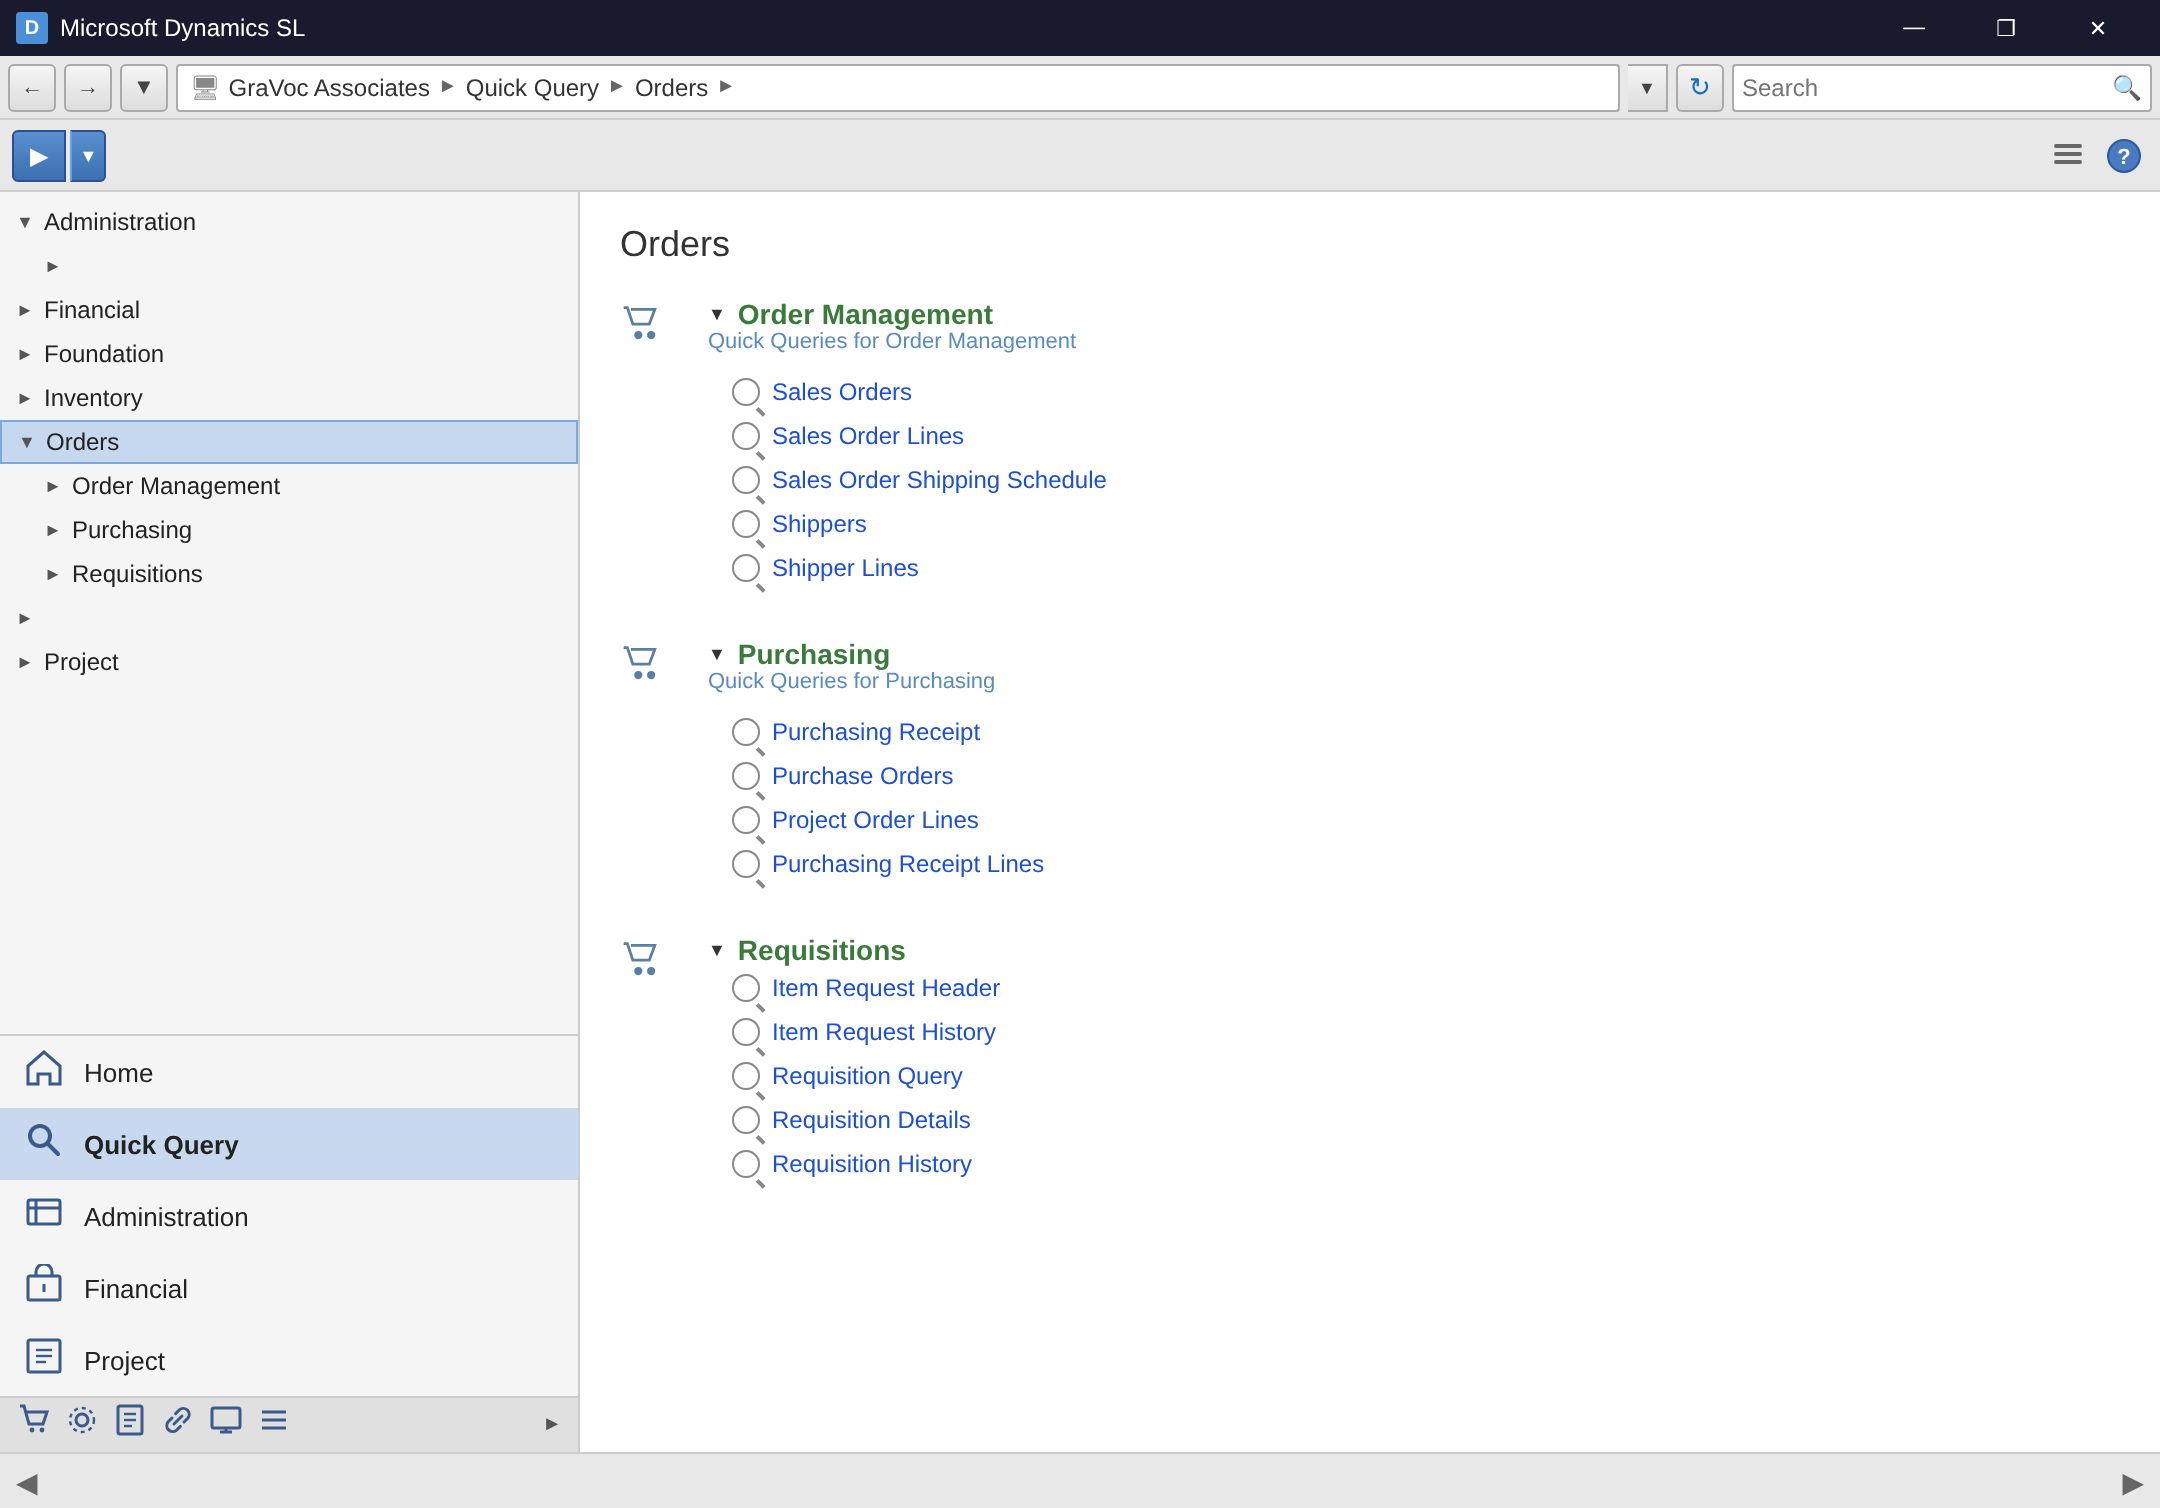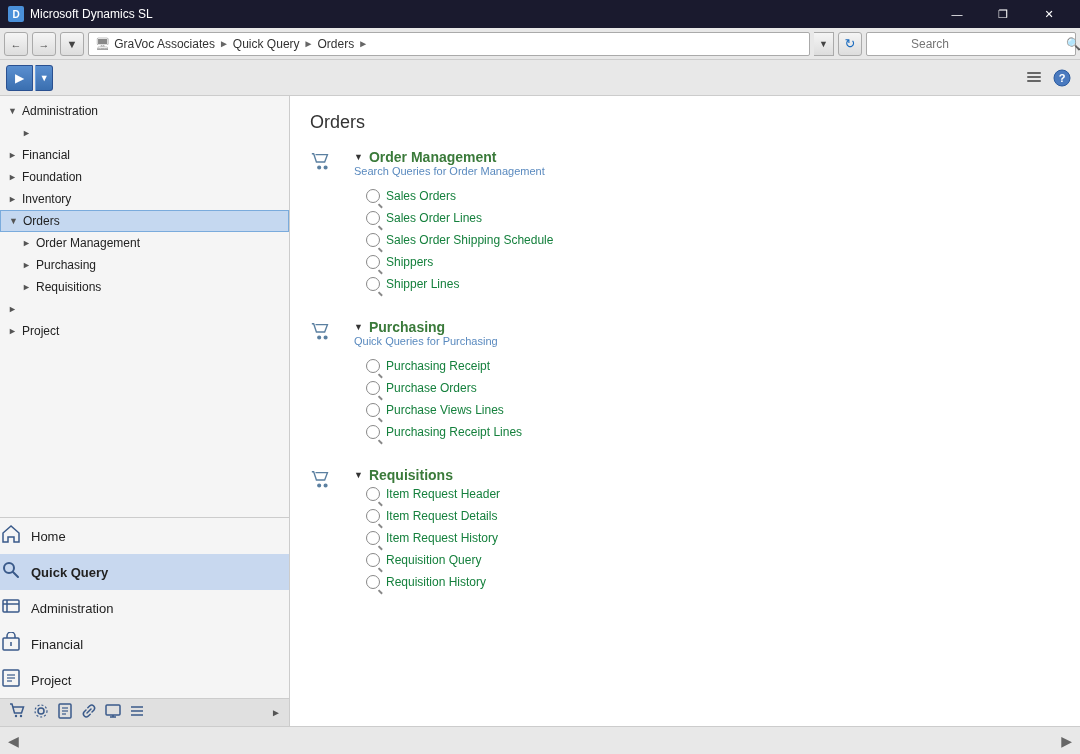--- a/index.html
+++ b/index.html
@@ -84,21 +84,20 @@
       border: 1px solid #aaa;
       border-radius: 2px;
       background: white;
       display: flex;
       align-items: center;
       padding: 0 4px;
     }
     .search-box input {
       border: none; outline: none; flex: 1; font-size: 12px; color: #c2410c;
       background: transparent;
-      margin-left: 40px;
     }
     .search-box .search-icon-btn {
       color: #888; font-size: 12px; cursor: pointer;
     }
 
     
     #toolbar {
       background: #e8e8e8;
       height: 36px;
       display: flex;
@@ -173,21 +172,21 @@
     .tree-item.indent1 { padding-left: 22px; }
 
     
     #nav-bottom {
       border-top: 1px solid #ccc;
     }
     .nav-bottom-item {
       display: flex;
       align-items: center;
       height: 36px;
-      padding: 0 1px;
+      padding: 0 12px;
       cursor: pointer;
       font-size: 13px;
       color: #222;
       gap: 10px;
     }
     .nav-bottom-item.active { background: #c8d8ef; font-weight: bold; }
     .nav-bottom-item .nav-icon { font-size: 18px; color: #3a5a8a; }
 
     
     #bottom-icon-bar {
@@ -267,21 +266,21 @@
       margin-bottom: 8px;
     }
     .section-item {
       display: flex;
       align-items: center;
       gap: 6px;
       height: 22px;
       padding-left: 12px;
       cursor: pointer;
       font-size: 12px;
-      color: #15803d;
+      color: #1d4ed8;
     }
     .search-item-icon {
       width: 14px; height: 14px;
       border: 1.5px solid #888;
       border-radius: 50%;
       position: relative;
       flex-shrink: 0;
       display: inline-block;
     }
     .search-item-icon::after {
@@ -505,21 +504,21 @@
           <path d="M2 3h2l3 9h9l3-8H6"></path>
           <circle cx="10" cy="18" r="1.5" fill="#5a7fa0"></circle>
           <circle cx="17" cy="18" r="1.5" fill="#5a7fa0"></circle>
         </svg>
       </div>
       <div class="section-content">
         <div class="section-title">
           <span class="collapse-arrow">▼</span>
           <span>Order Management</span>
         </div>
-        <div class="section-subtitle">Search Queries for Order Management</div>
+        <div class="section-subtitle">Quick Queries for Order Management</div>
         <div class="section-item">
           <span class="search-item-icon"></span>
           <span class="item-text">Sales Orders</span>
         </div>
         <div class="section-item">
           <span class="search-item-icon"></span>
           <span class="item-text">Sales Order Lines</span>
         </div>
         <div class="section-item">
           <span class="search-item-icon"></span>
@@ -553,21 +552,21 @@
         <div class="section-item">
           <span class="search-item-icon"></span>
           <span class="item-text">Purchasing Receipt</span>
         </div>
         <div class="section-item">
           <span class="search-item-icon"></span>
           <span class="item-text">Purchase Orders</span>
         </div>
         <div class="section-item">
           <span class="search-item-icon"></span>
-          <span class="item-text">Purchase Views Lines</span>
+          <span class="item-text">Project Order Lines</span>
         </div>
         <div class="section-item">
           <span class="search-item-icon"></span>
           <span class="item-text">Purchasing Receipt Lines</span>
         </div>
       </div>
     </div>
 
     <div class="section">
       <div class="section-icon">
@@ -581,29 +580,29 @@
         <div class="section-title">
           <span class="collapse-arrow">▼</span>
           <span>Requisitions</span>
         </div>
         <div class="section-item">
           <span class="search-item-icon"></span>
           <span class="item-text">Item Request Header</span>
         </div>
         <div class="section-item">
           <span class="search-item-icon"></span>
-          <span class="item-text">Item Request Details</span>
-        </div>
-        <div class="section-item">
-          <span class="search-item-icon"></span>
           <span class="item-text">Item Request History</span>
         </div>
         <div class="section-item">
           <span class="search-item-icon"></span>
           <span class="item-text">Requisition Query</span>
+        </div>
+        <div class="section-item">
+          <span class="search-item-icon"></span>
+          <span class="item-text">Requisition Details</span>
         </div>
         <div class="section-item">
           <span class="search-item-icon"></span>
           <span class="item-text">Requisition History</span>
         </div>
       </div>
     </div>
 
   </div>
 </div>

